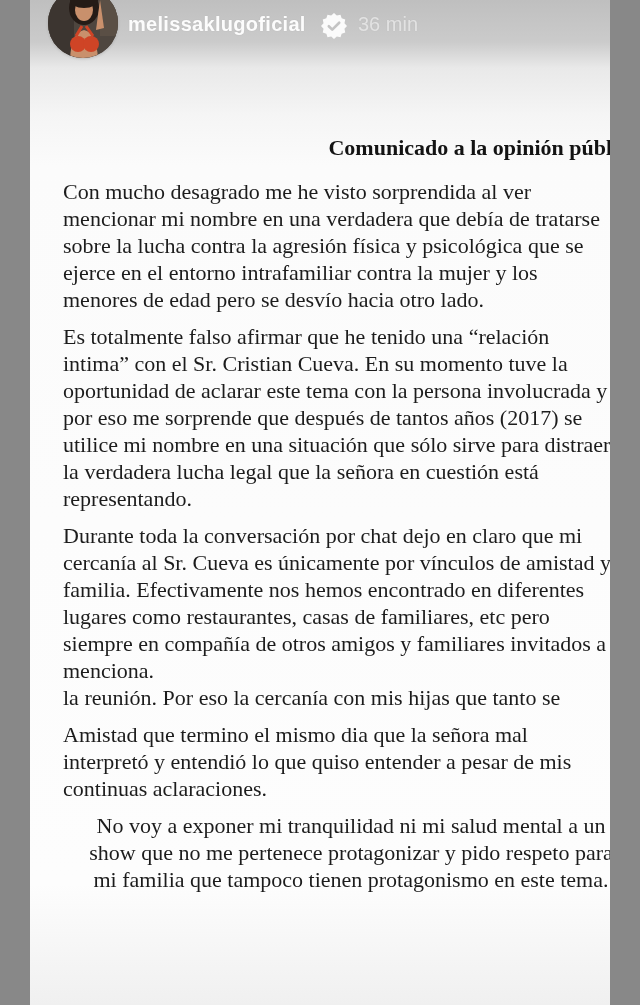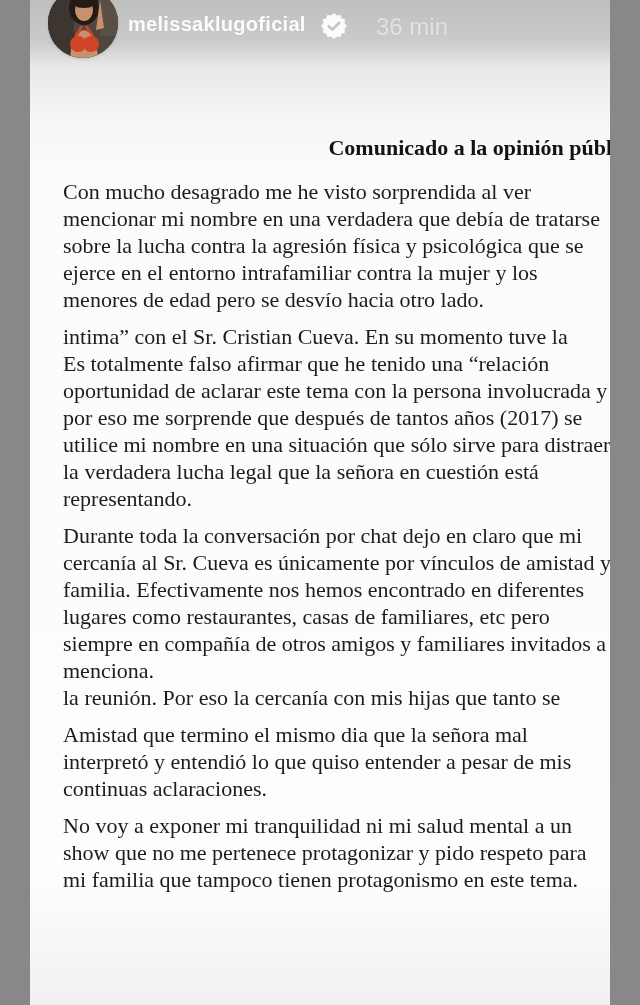--- a/index.html
+++ b/index.html
@@ -27,41 +27,41 @@
   }
   .avatar svg{display:block;}
   .username{
     position:absolute;left:98px;top:13px;
     font-size:20px;font-weight:bold;color:#fcfcfc;
     letter-spacing:.3px;white-space:nowrap;
     text-shadow:0 0 2px rgba(0,0,0,.06);
   }
   .badge{position:absolute;left:291px;top:13px;width:26px;height:26px;}
   .time{
-    position:absolute;left:346px;top:13px;
-    font-size:24px;color:#e2e2e2;white-space:nowrap;
+    position:absolute;left:328px;top:13px;
+    font-size:20px;color:#e2e2e2;white-space:nowrap;
     text-shadow:0 0 2px rgba(0,0,0,.05);
   }
   .kebab{position:absolute;left:592px;top:4px;width:16px;height:38px;
     display:flex;flex-direction:column;align-items:center;justify-content:space-between;
     padding:2px 0;box-sizing:border-box;cursor:pointer;}
   .kebab i{width:6px;height:6px;border-radius:50%;background:#f6f6f6;display:block;}
   
   .statement{
     position:absolute;left:33px;top:134px;width:576px;
     font-family:"Liberation Serif","DejaVu Serif",serif;
     color:#1c1c1c;
   }
   .stmt-title{
     margin:0 0 16px 0;
     font-size:22px;line-height:28px;font-weight:bold;
     text-align:right;color:#131313;
   }
   .para{margin:0 0 10px 0;}
-  .para:last-child{margin-bottom:0;}
+  .para:last-child{margin-bottom:0;text-align:center;}
   .line{
     font-size:22px;line-height:27px;white-space:nowrap;
   }
 </style>
 </head>
 <body>
 
 <div class="screen">
 
   <div class="header">
@@ -104,22 +104,22 @@
     <h1 class="stmt-title">Comunicado a la opinión pública</h1>
     <div>
         <div class="para">
           <div class="line">Con mucho desagrado me he visto sorprendida al ver</div>
           <div class="line">mencionar mi nombre en una verdadera que debía de tratarse</div>
           <div class="line">sobre la lucha contra la agresión física y psicológica que se</div>
           <div class="line">ejerce en el entorno intrafamiliar contra la mujer y los</div>
           <div class="line">menores de edad pero se desvío hacia otro lado.</div>
         </div>
         <div class="para">
+          <div class="line">Es totalmente falso afirmar que he tenido una “relación</div>
           <div class="line">intima” con el Sr. Cristian Cueva. En su momento tuve la</div>
-          <div class="line">Es totalmente falso afirmar que he tenido una “relación</div>
           <div class="line">oportunidad de aclarar este tema con la persona involucrada y</div>
           <div class="line">por eso me sorprende que después de tantos años (2017) se</div>
           <div class="line">utilice mi nombre en una situación que sólo sirve para distraer</div>
           <div class="line">la verdadera lucha legal que la señora en cuestión está</div>
           <div class="line">representando.</div>
         </div>
         <div class="para">
           <div class="line">Durante toda la conversación por chat dejo en claro que mi</div>
           <div class="line">cercanía al Sr. Cueva es únicamente por vínculos de amistad y</div>
           <div class="line">familia. Efectivamente nos hemos encontrado en diferentes</div>

